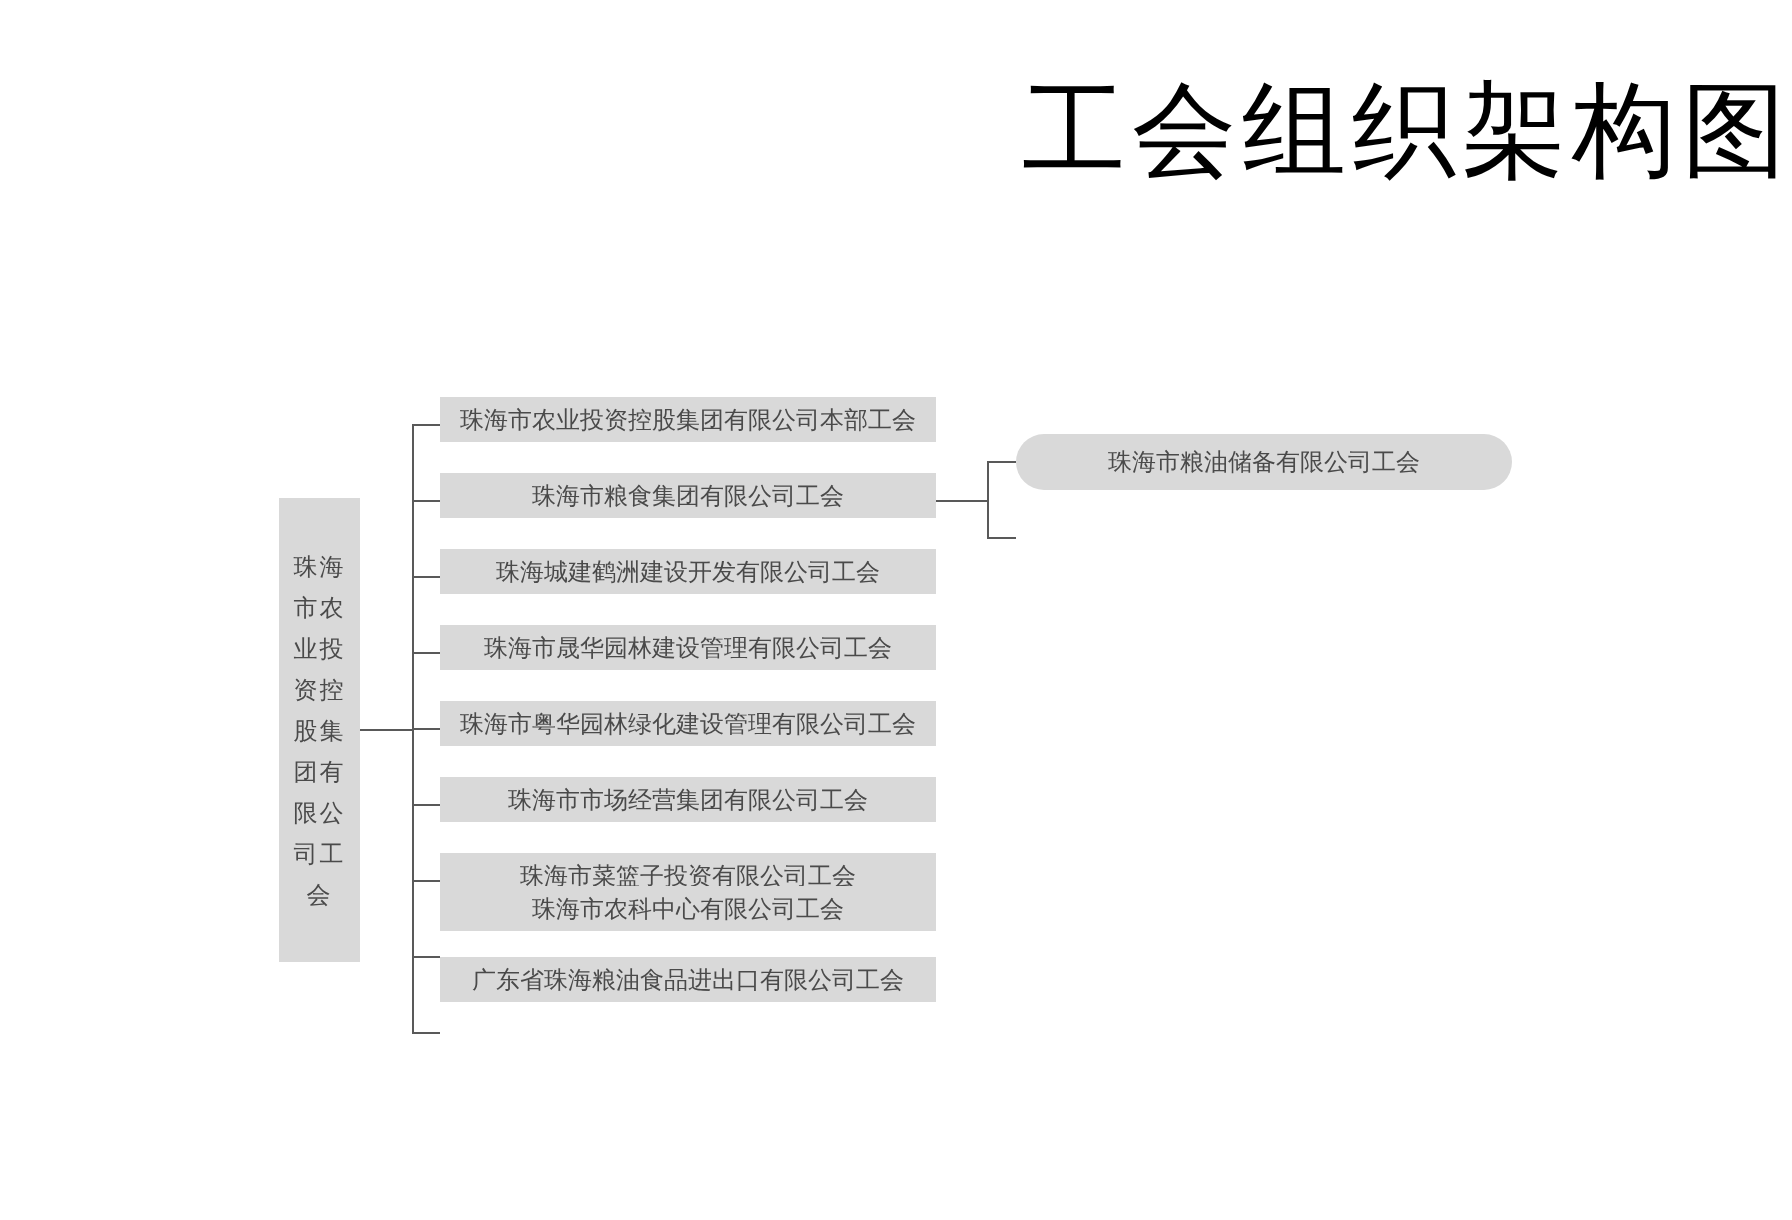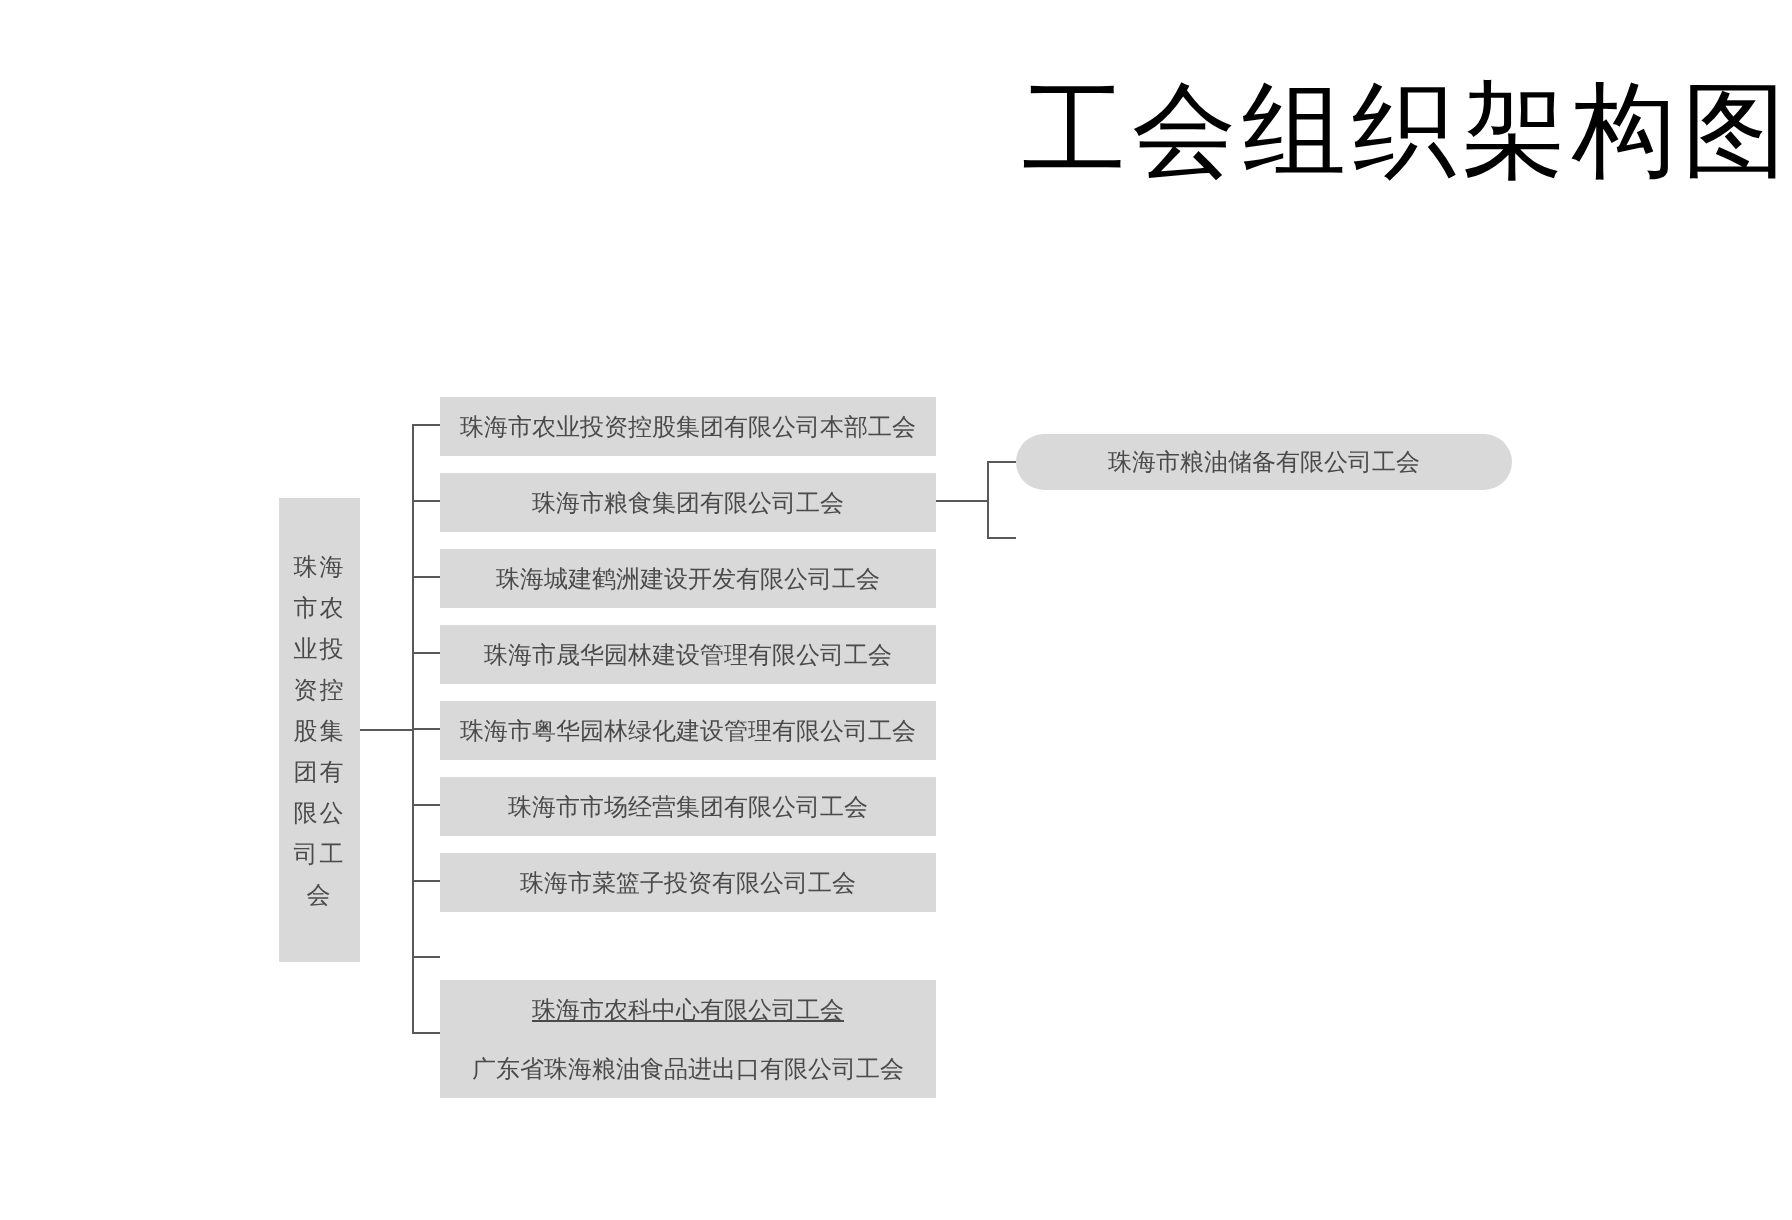--- a/index.html
+++ b/index.html
@@ -44,36 +44,36 @@
     height: 464px;
     padding: 0 14px;
     box-sizing: border-box;
     line-height: 41px;
     font-size: 24px;
     letter-spacing: 2px;
   }
   .mid-node {
     left: 440px;
     width: 496px;
-    height: 59px;
+    height: 45px;
   }
   .right-node {
     left: 1016px;
     width: 496px;
     height: 56px;
   }
   .m0 { top: 397px; }
   .m1 { top: 473px; }
   .m2 { top: 549px; }
   .m3 { top: 625px; }
   .m4 { top: 701px; }
   .m5 { top: 777px; }
   .m6 { top: 853px; }
-  .m7 { top: 980px; text-decoration: underline; }
-  .m8 { top: 1039px; }
+  .m7 { top: 886px; }
+  .m8 { top: 957px; }
   .r0 { top: 434px; border-radius: 28px; }
   .r1 { top: 510px; }
   .line {
     position: absolute;
     background: #595959;
   }
   .hline { height: 2px; }
   .vline { width: 2px; }
   .trunk { left: 412px; top: 424px; height: 610px; }
   .stub  { left: 412px; width: 28px; }

